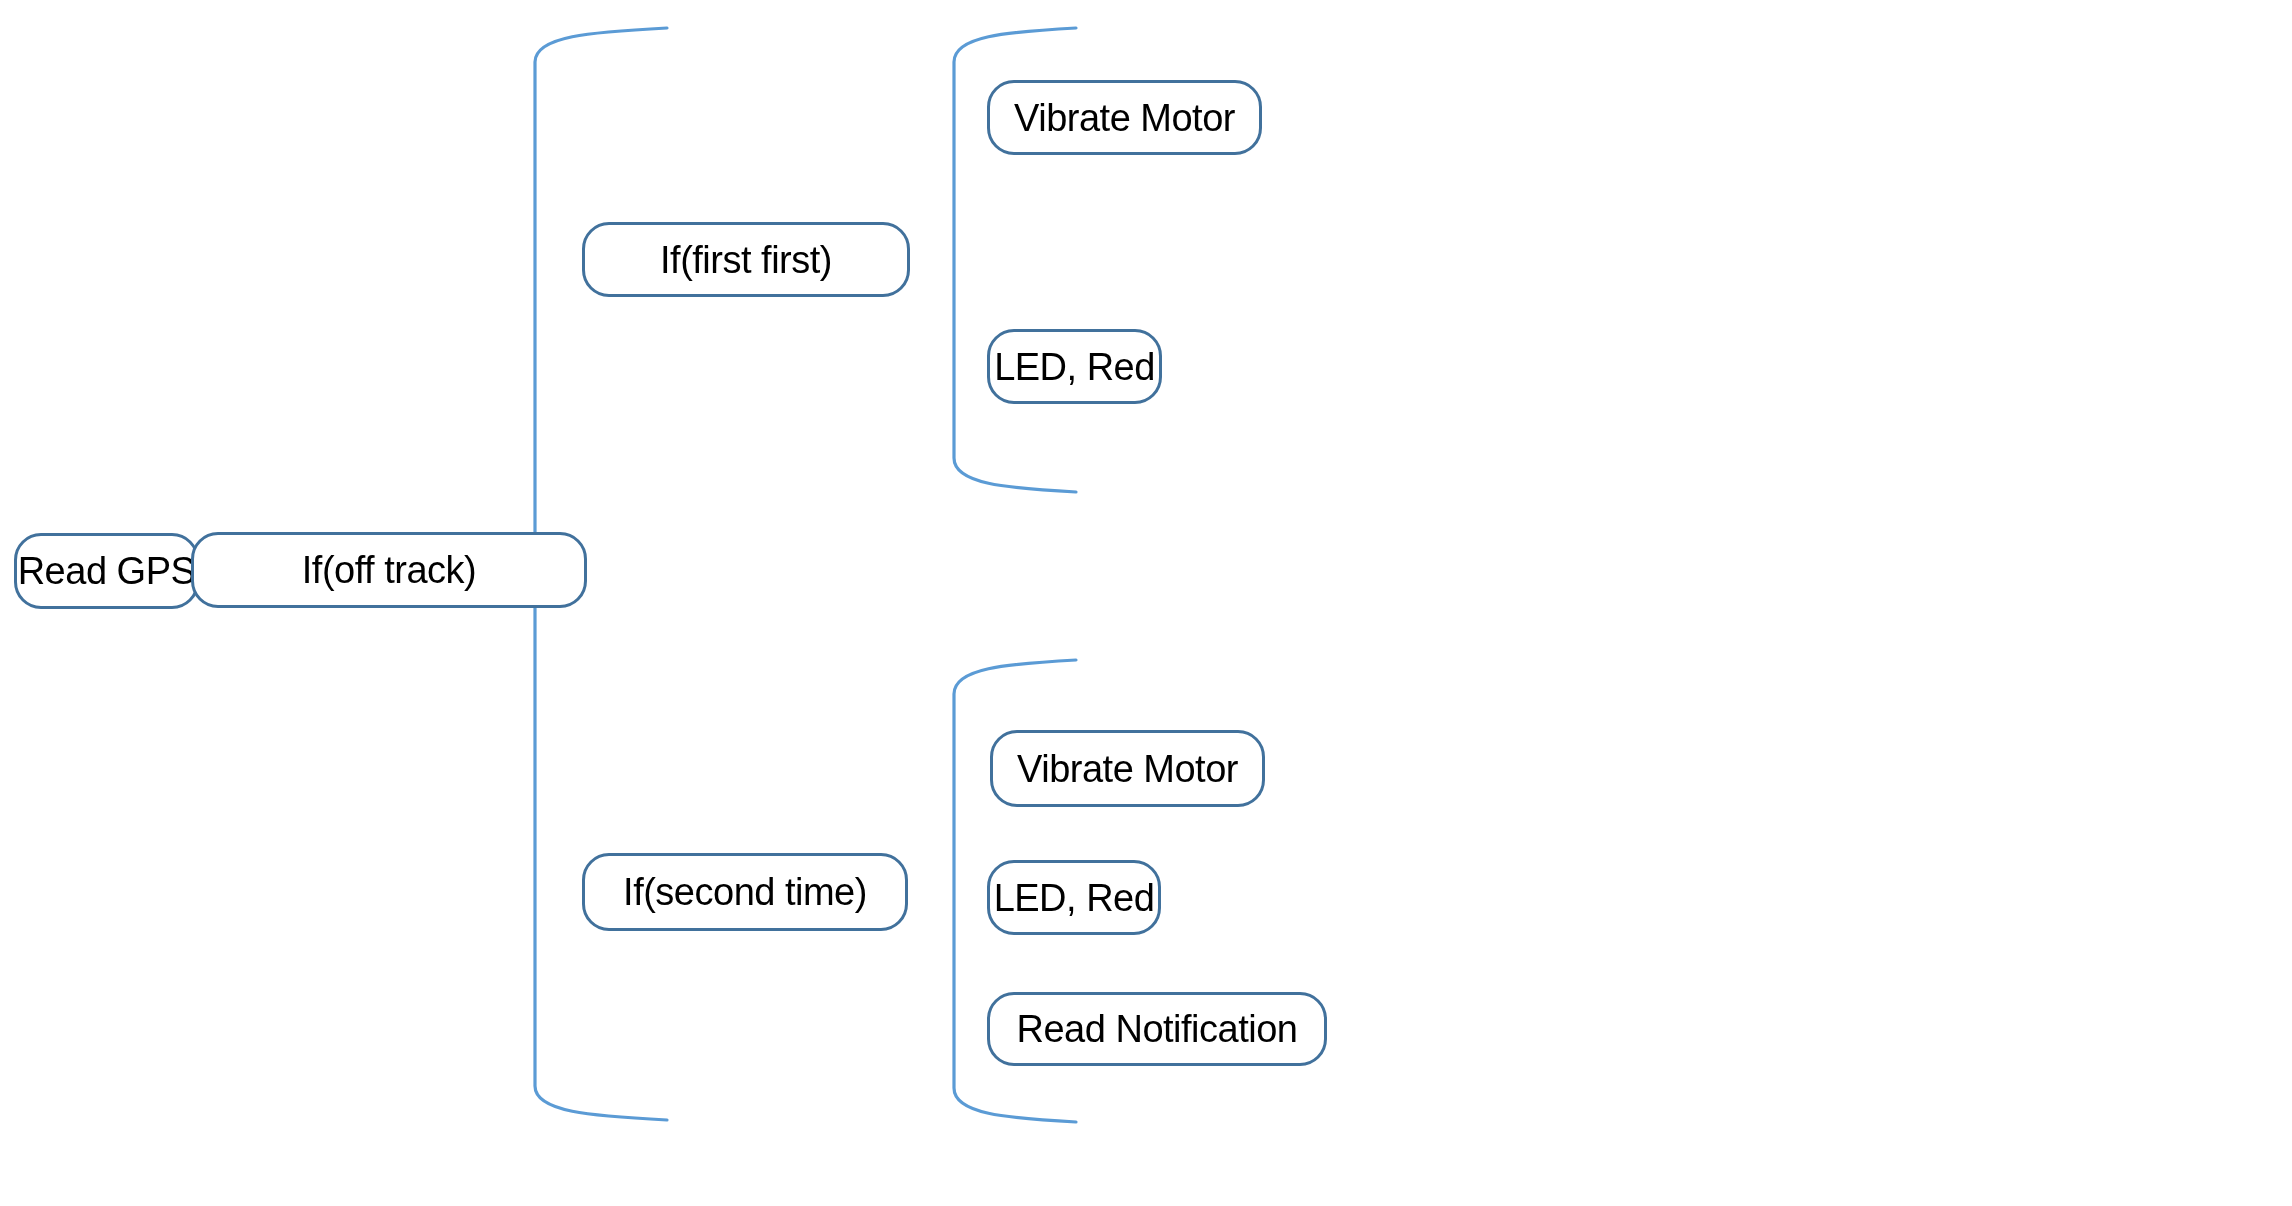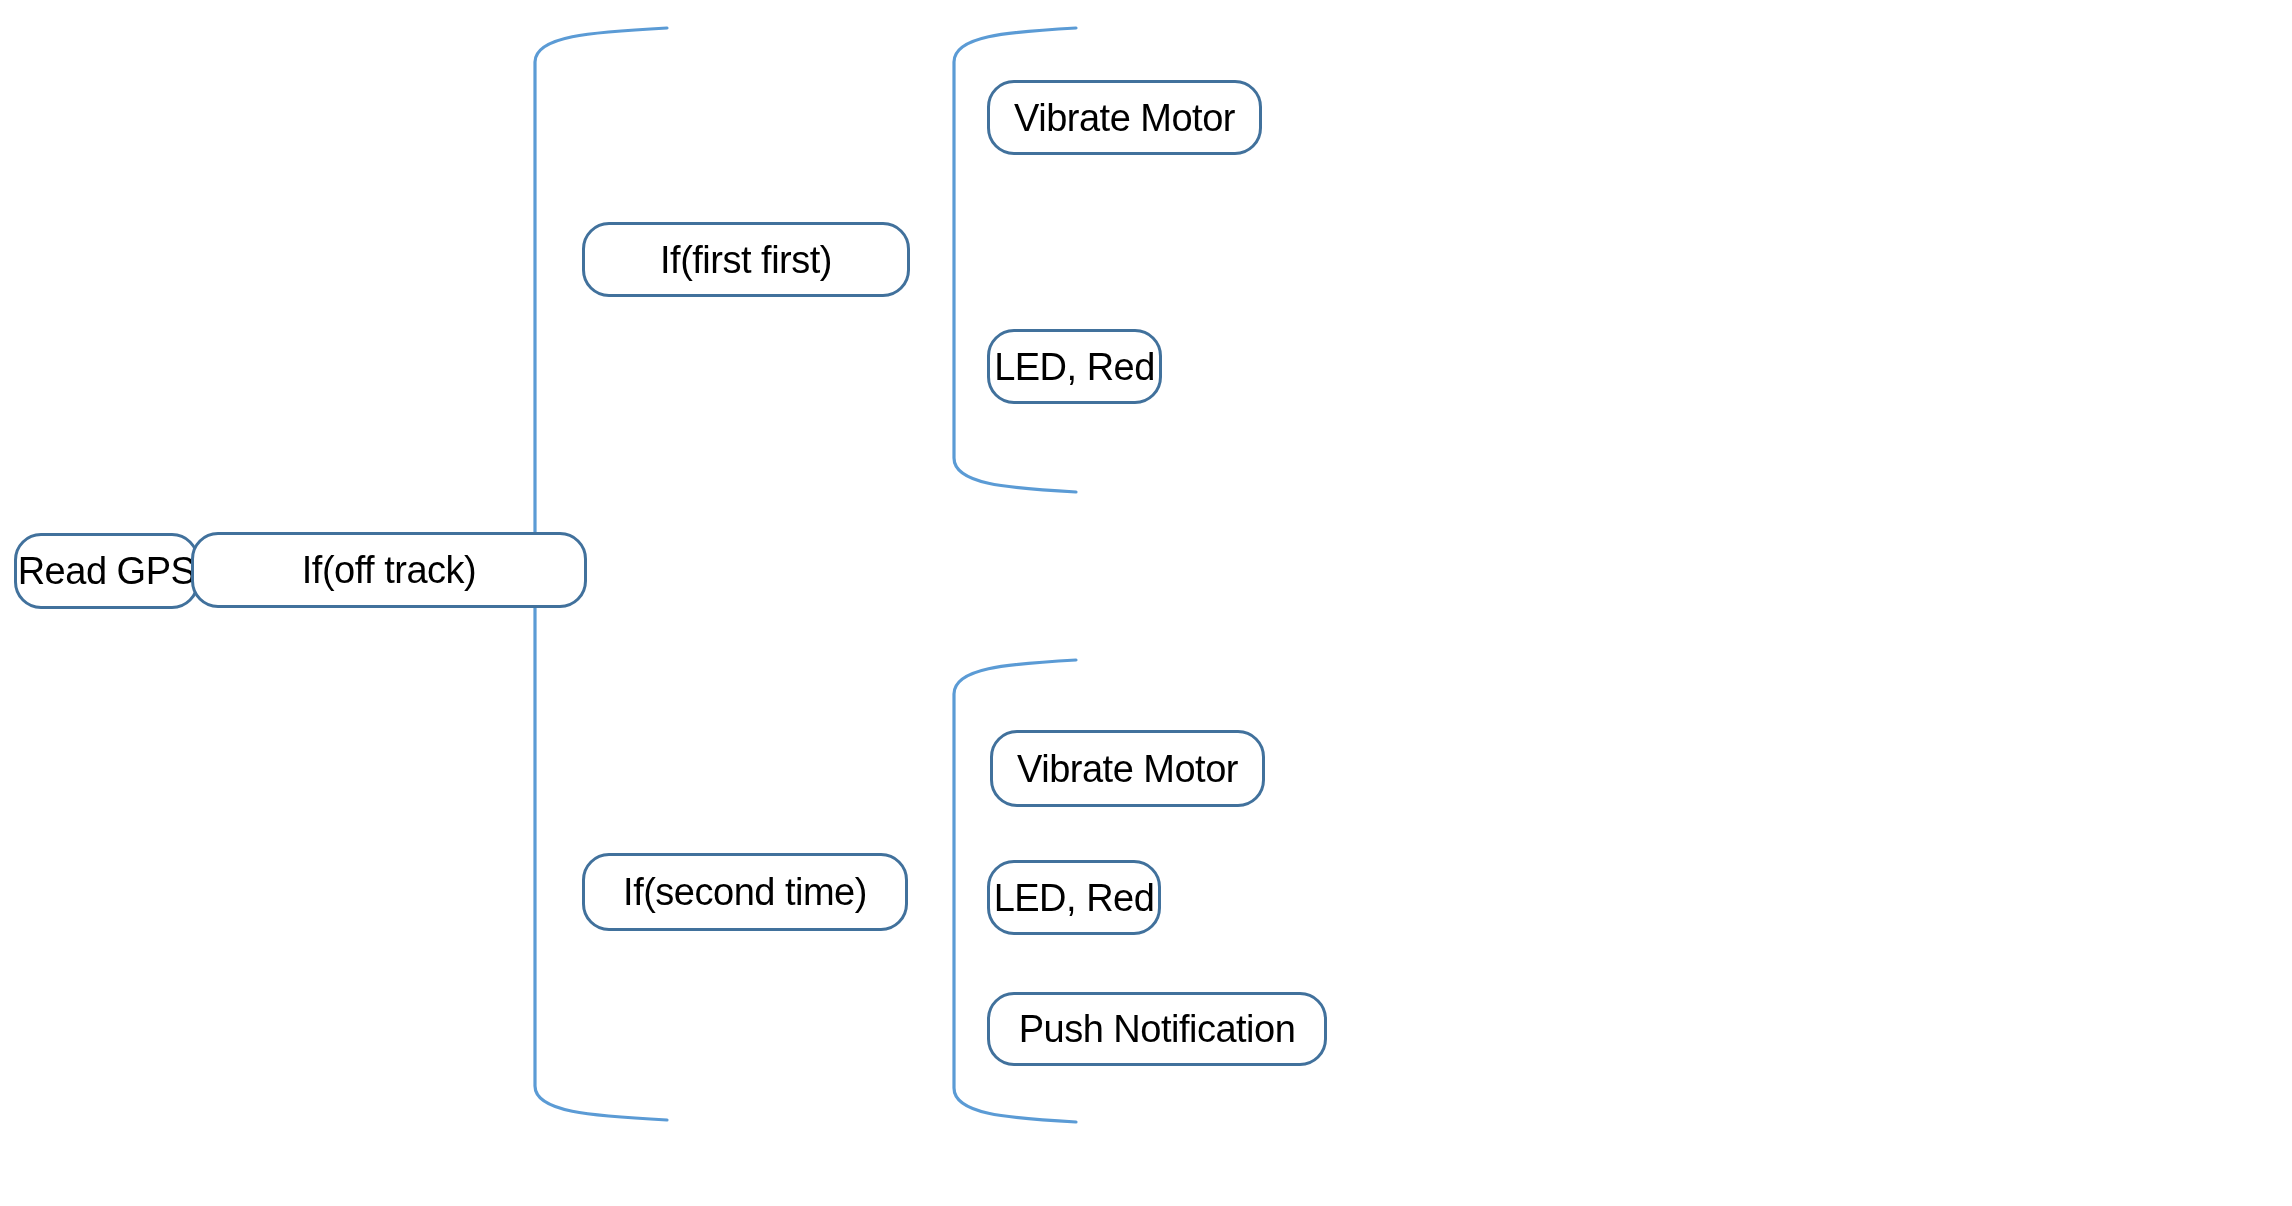--- a/index.html
+++ b/index.html
@@ -73,15 +73,15 @@
     <div class="node" style="left: 582px; top: 853px; width: 326px; height: 78px;">
       <span class="node-label">If(second time)</span>
     </div>
     <div class="node" style="left: 990px; top: 730px; width: 275px; height: 77px;">
       <span class="node-label">Vibrate Motor</span>
     </div>
     <div class="node" style="left: 987px; top: 860px; width: 174px; height: 75px;">
       <span class="node-label">LED, Red</span>
     </div>
     <div class="node" style="left: 987px; top: 992px; width: 340px; height: 74px;">
-      <span class="node-label">Push Notification</span>
+      <span class="node-label">Read Notification</span>
     </div>
   </div>
 
 </body></html>

